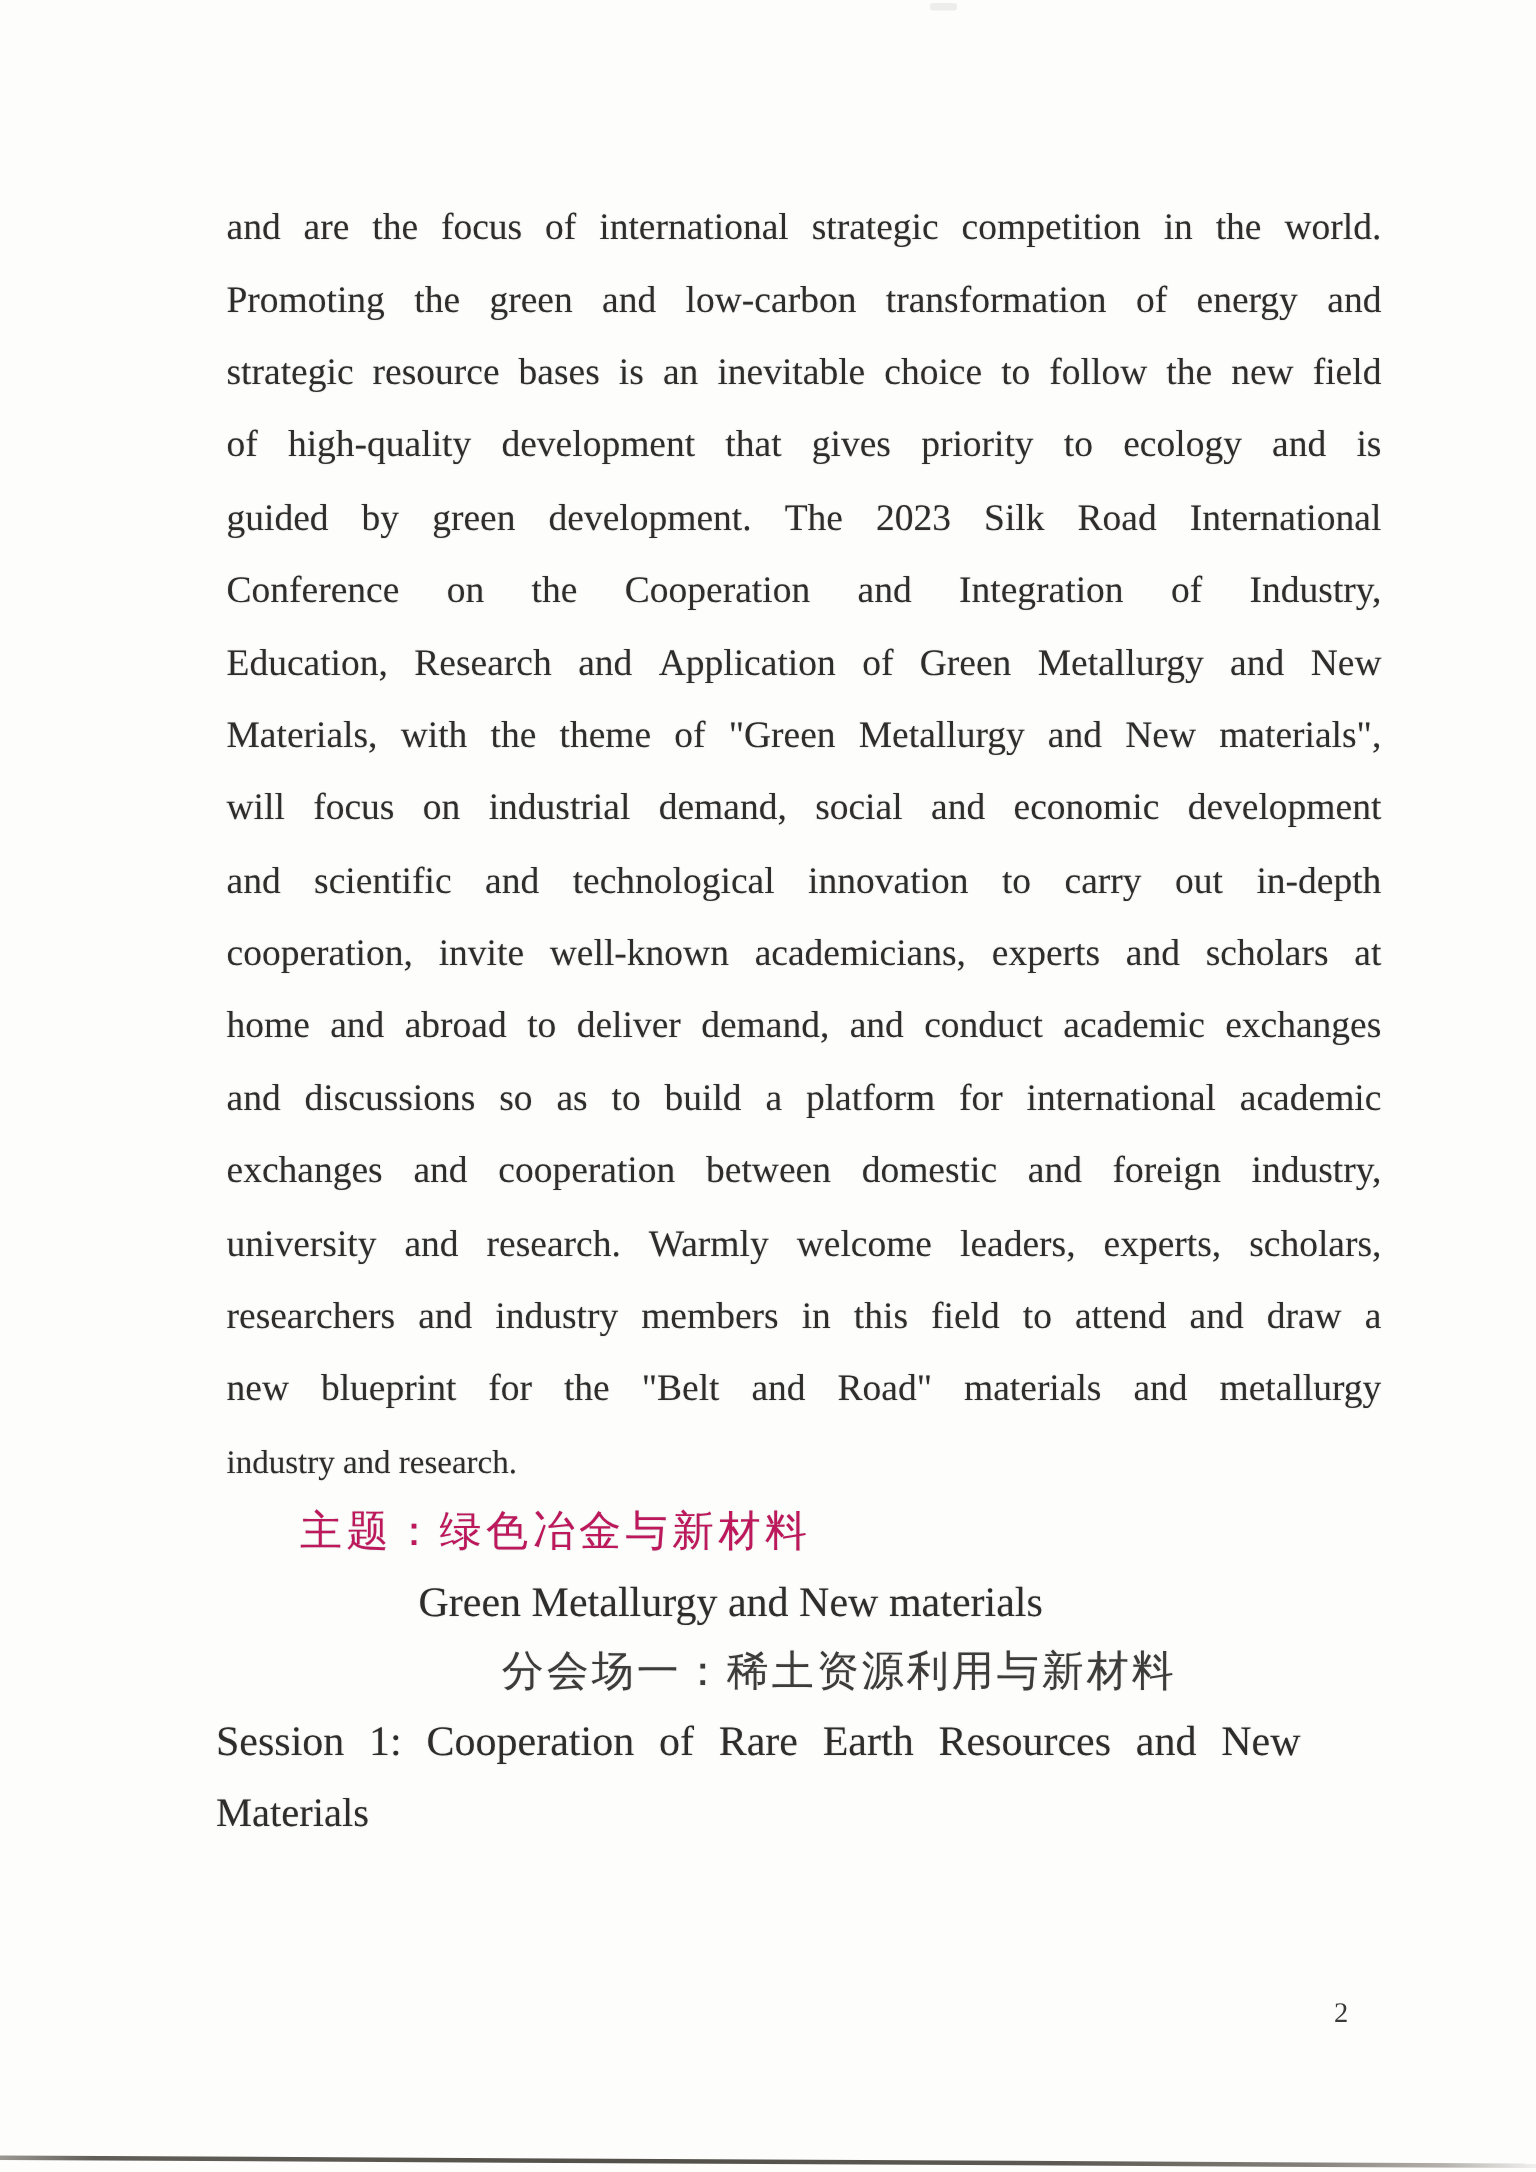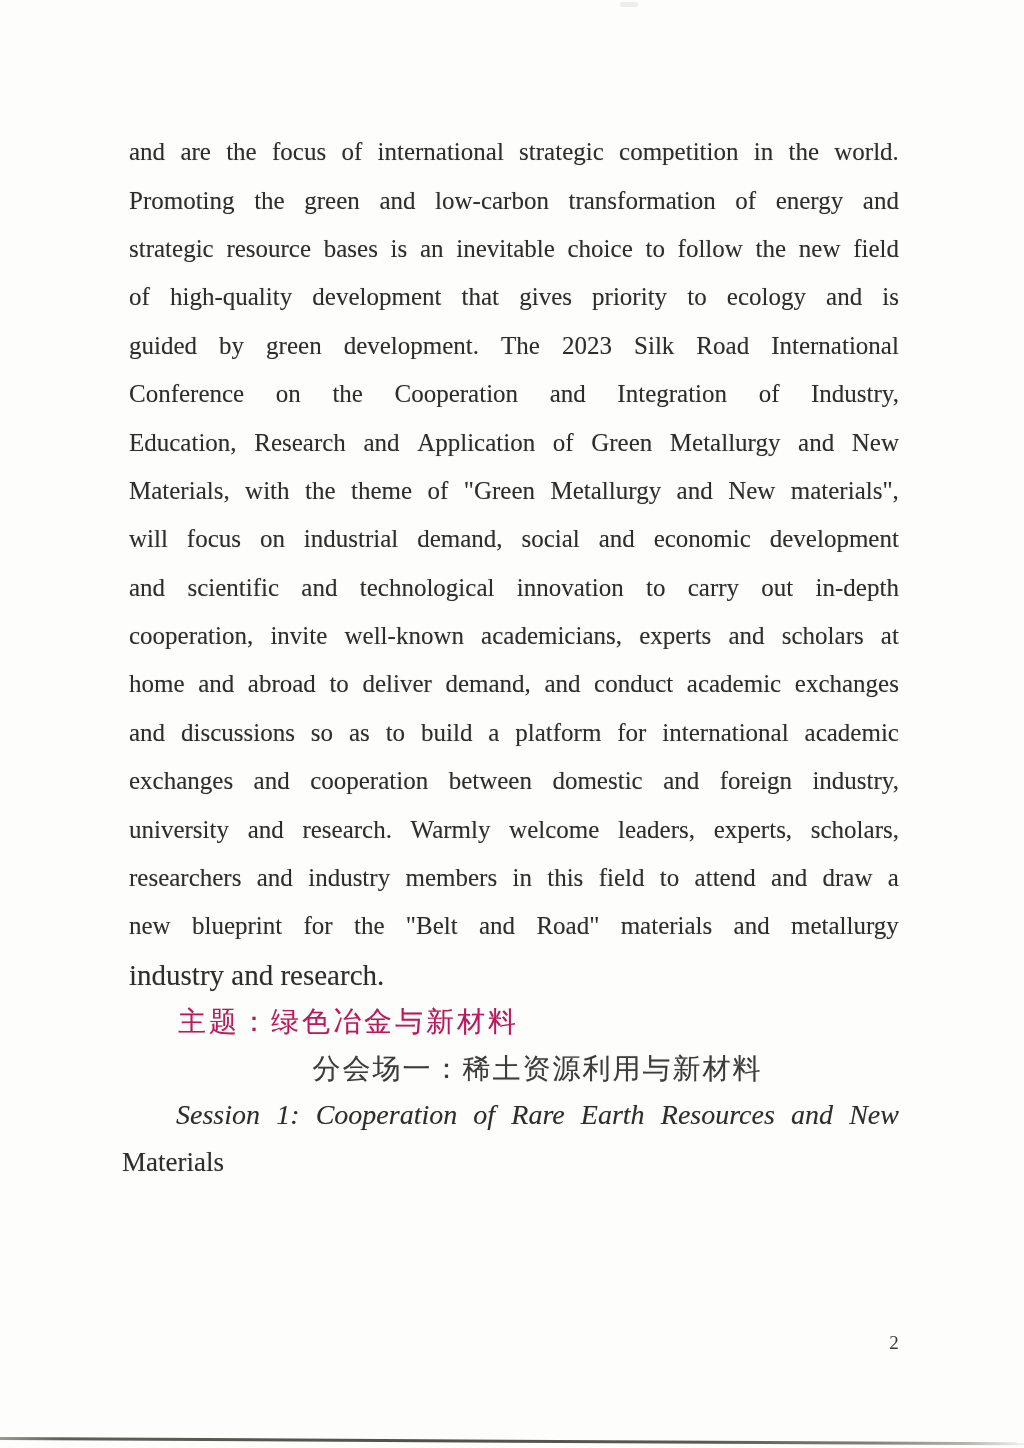--- a/index.html
+++ b/index.html
@@ -10,21 +10,21 @@
     height: 1448px;
     margin: 0 auto;
     background: #fdfdfc;
     overflow: hidden;
     color: #2e2d2b;
     font-family: "Liberation Serif", "DejaVu Serif", serif;
   }
   
   .textblock {
     position: absolute;
-    left: 122px;
+    left: 144px;
     top: 128px;
     width: 777px;
   }
   
   .bline {
     height: 48.4px;
     margin-left: 7px;
     width: 770px;
     display: flex;
     justify-content: space-between;
@@ -32,21 +32,21 @@
     font-size: 25px;
     white-space: pre;
     text-shadow: 0 0 1px rgba(50,50,50,0.30);
   }
   .bline span { display: inline-block; }
   .bline-last {
     height: 48.4px;
     margin-left: 7px;
     width: 770px;
     line-height: 48.4px;
-    font-size: 29px;
+    font-size: 22px;
     text-shadow: 0 0 1px rgba(50,50,50,0.30);
   }
   
   .sline {
     height: 46.5px;
     line-height: 46.5px;
     font-size: 28px;
     white-space: pre;
   }
   .heading-line {
@@ -78,29 +78,27 @@
     color: #3d3c3a;
     text-shadow: 0 0 1px rgba(70,70,70,0.25);
     text-align: center;
   }
   .en-center-line {
     margin-left: 135px;
     text-shadow: 0 0 1px rgba(50,50,50,0.30);
   }
   .session-line {
     height: 46.5px;
-    margin-left: 54px;
     width: 723px;
     display: flex;
     justify-content: space-between;
     align-items: center;
     font-size: 28px;
     white-space: pre;
     text-shadow: 0 0 1px rgba(50,50,50,0.30);
-    font-style: italic;
   }
   .session-line span { display: inline-block; }
   .materials-line {
     height: 46.5px;
     line-height: 46.5px;
     margin-left: 0;
     font-size: 27px;
     text-shadow: 0 0 1px rgba(50,50,50,0.30);
   }
   .page-number {
@@ -158,20 +156,21 @@
     <div class="bline"><span>home</span><span>and</span><span>abroad</span><span>to</span><span>deliver</span><span>demand,</span><span>and</span><span>conduct</span><span>academic</span><span>exchanges</span></div>
     <div class="bline"><span>and</span><span>discussions</span><span>so</span><span>as</span><span>to</span><span>build</span><span>a</span><span>platform</span><span>for</span><span>international</span><span>academic</span></div>
     <div class="bline"><span>exchanges</span><span>and</span><span>cooperation</span><span>between</span><span>domestic</span><span>and</span><span>foreign</span><span>industry,</span></div>
     <div class="bline"><span>university</span><span>and</span><span>research.</span><span>Warmly</span><span>welcome</span><span>leaders,</span><span>experts,</span><span>scholars,</span></div>
     <div class="bline"><span>researchers</span><span>and</span><span>industry</span><span>members</span><span>in</span><span>this</span><span>field</span><span>to</span><span>attend</span><span>and</span><span>draw</span><span>a</span></div>
     <div class="bline"><span>new</span><span>blueprint</span><span>for</span><span>the</span><span>"Belt</span><span>and</span><span>Road"</span><span>materials</span><span>and</span><span>metallurgy</span></div>
     <div class="bline-last">industry and research.</div>
 
 
     <div class="sline cn-line">主题：绿色冶金与新材料</div>
+    <div class="sline en-center-line">Green Metallurgy and New materials</div>
 
     <div class="sline cn-line2">分会场一：稀土资源利用与新材料</div>
     <div class="session-line"><span>Session</span><span>1:</span><span>Cooperation</span><span>of</span><span>Rare</span><span>Earth</span><span>Resources</span><span>and</span><span>New</span></div>
     <div class="materials-line">Materials</div>
 
   </div>
 
   <div class="page-number">2</div>
 
   <div class="scan-bottom-line"></div>

